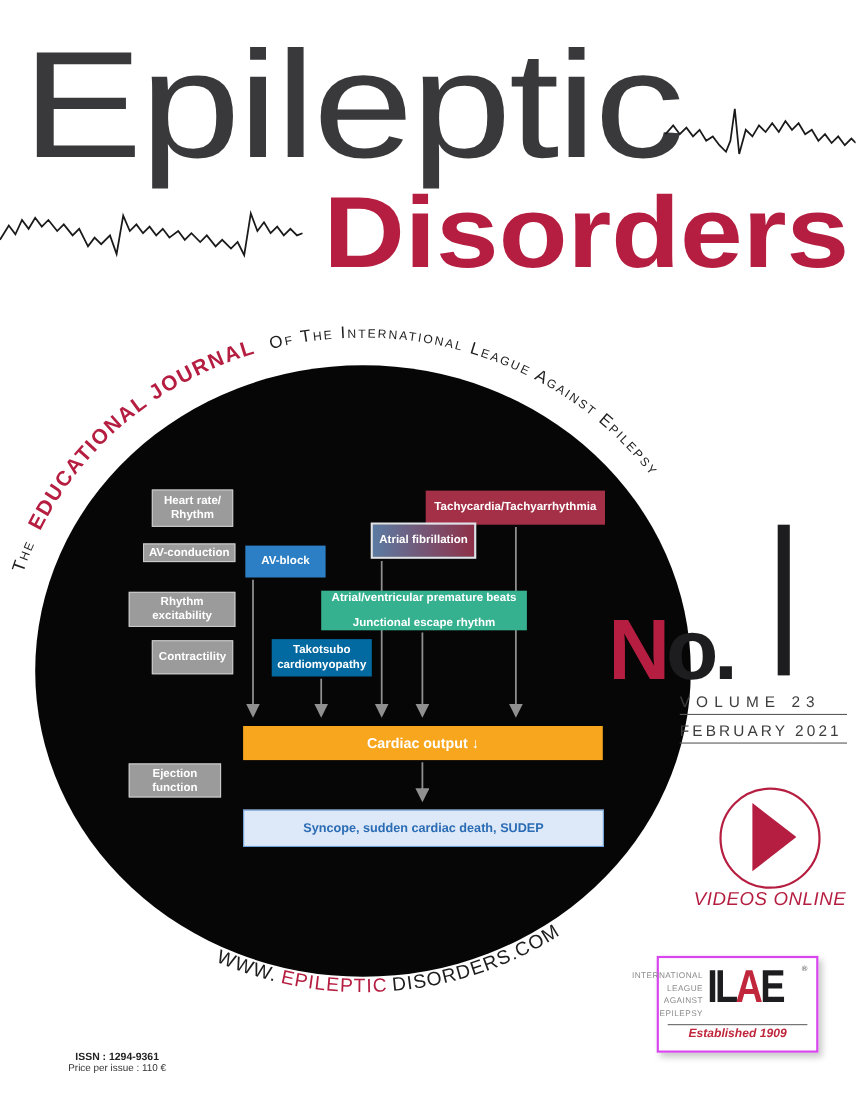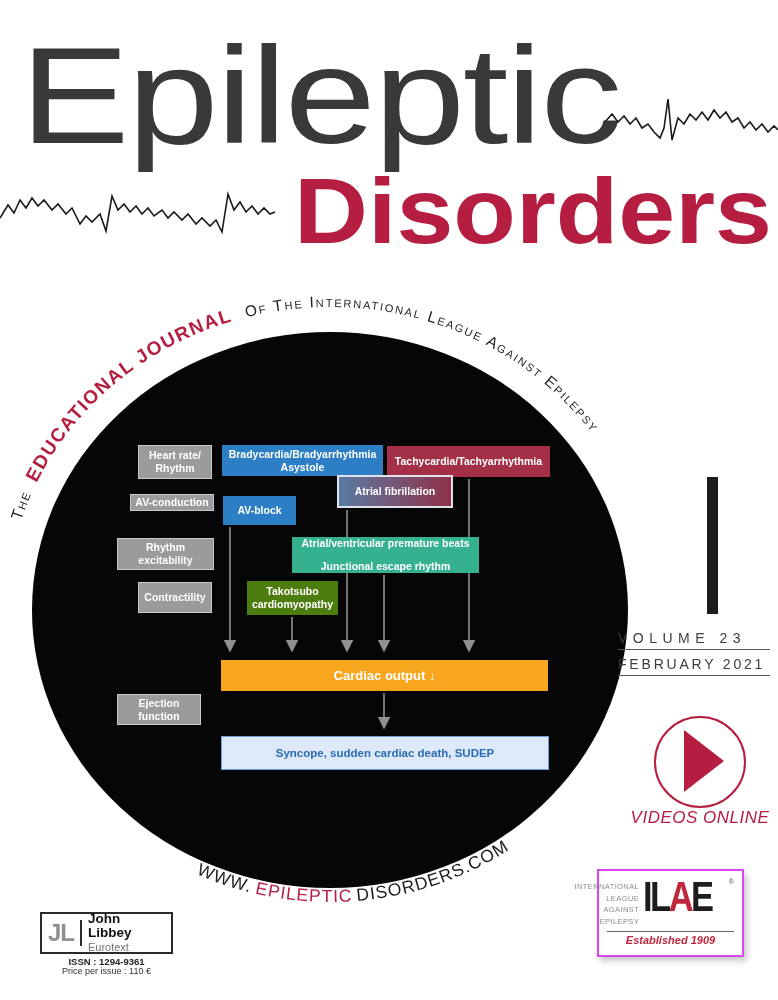--- a/index.html
+++ b/index.html
@@ -13,29 +13,29 @@
   .box {
     position:absolute; box-sizing:border-box;
     display:flex; flex-direction:column; align-items:center; justify-content:center;
     text-align:center; color:#fff; font-weight:bold;
     font-size:10.5px; line-height:1.22;
   }
   .gray    { background:#9b9b9b; border:1px solid #c9c9c9; }
   .blue    { background:#2c7fc4; }
   .darkred { background:#a43048; }
   .teal    { background:#36b190;justify-content:space-between; }
-  .lblue   { background:#4d7c0f; }
+  .lblue   { background:#0369a1; }
   .orange  { background:#f7a61e; font-size:13px; }
   .afib    { background:linear-gradient(90deg,#5b7ba3,#8f3148); border:2px solid #dfe2e8; }
   .syncope { background:#dde9f8; border:1.5px solid #6fa0d8; color:#2b6cb4; font-size:11.5px; }
 
   .b-heart    { left:138px; top:445px; width:74px;  height:34px; }
   .b-brady    { left:222px; top:445px; width:161px; height:31px; }
   .b-tachy    { left:387px; top:446px; width:163px; height:31px;justify-content:center; }
-  .b-afib     { left:337px; top:475px; width:116px;  height:33px; }
+  .b-afib     { left:337px; top:475px; width:96px;  height:33px; }
   .b-avcond   { left:130px; top:494px; width:84px;  height:17px; }
   .b-avblock  { left:223px; top:496px; width:73px;  height:29px; }
   .b-excit    { left:117px; top:538px; width:97px;  height:32px; }
   .b-premat   { left:292px; top:537px; width:187px; height:36px; }
   .b-contract { left:138px; top:582px; width:74px;  height:31px;text-align:right; }
   .b-tako     { left:247px; top:581px; width:91px;  height:34px; }
   .b-eject    { left:117px; top:694px; width:84px;  height:31px; }
   .b-output   { left:221px; top:660px; width:327px; height:31px; }
   .b-syncope  { left:221px; top:736px; width:328px; height:34px; }
 
@@ -149,24 +149,20 @@
       <line x1="384" y1="575" x2="384" y2="650" marker-end="url(#arr)"></line>
       <line x1="469" y1="479" x2="469" y2="650" marker-end="url(#arr)"></line>
       <line x1="384" y1="693" x2="384" y2="727" marker-end="url(#arr)"></line>
     </g>
   </svg>
 
   <div class="box gray b-heart">
     <span>Heart rate/</span>
     <span>Rhythm</span>
   </div>
-  <div class="box blue b-brady">
-    <span>Bradycardia/Bradyarrhythmia</span>
-    <span>Asystole</span>
-  </div>
   <div class="box darkred b-tachy">
     <span>Tachycardia/Tachyarrhythmia</span>
   </div>
   <div class="box afib b-afib">
     <span>Atrial fibrillation</span>
   </div>
   <div class="box gray b-avcond">
     <span>AV-conduction</span>
   </div>
   <div class="box blue b-avblock">
@@ -189,40 +185,33 @@
   <div class="box gray b-eject">
     <span>Ejection function</span>
   </div>
   <div class="box orange b-output">
     <span>Cardiac output ↓</span>
   </div>
   <div class="box syncope b-syncope">
     <span>Syncope, sudden cardiac death, SUDEP</span>
   </div>
 
+  <div class="no-label"><span class="n">N</span><span class="o">o.</span></div>
   <div class="issue-bar" aria-label="1"></div>
 
   <div class="vol-block">
     <span class="vol-line">VOLUME 23</span>
     <span class="vol-line date">FEBRUARY 2021</span>
   </div>
 
   <div class="play-circle">
     <div class="play-tri"></div>
   </div>
   <div class="videos">VIDEOS ONLINE</div>
 
-  <div class="jl-box">
-    <span class="jl-mark">JL</span>
-    <span class="jl-div"></span>
-    <span class="jl-name">
-      <span>John Libbey</span><br>
-      <span class="jl-sub">Eurotext</span>
-    </span>
-  </div>
   <div class="issn">ISSN : 1294-9361</div>
   <div class="price">Price per issue : 110 €</div>
 
   <div class="ilae-box">
     <div class="ilae-top">
       <div class="ilae-lines">
         <div>INTERNATIONAL</div>
         <div>LEAGUE</div>
         <div>AGAINST</div>
         <div>EPILEPSY</div>

